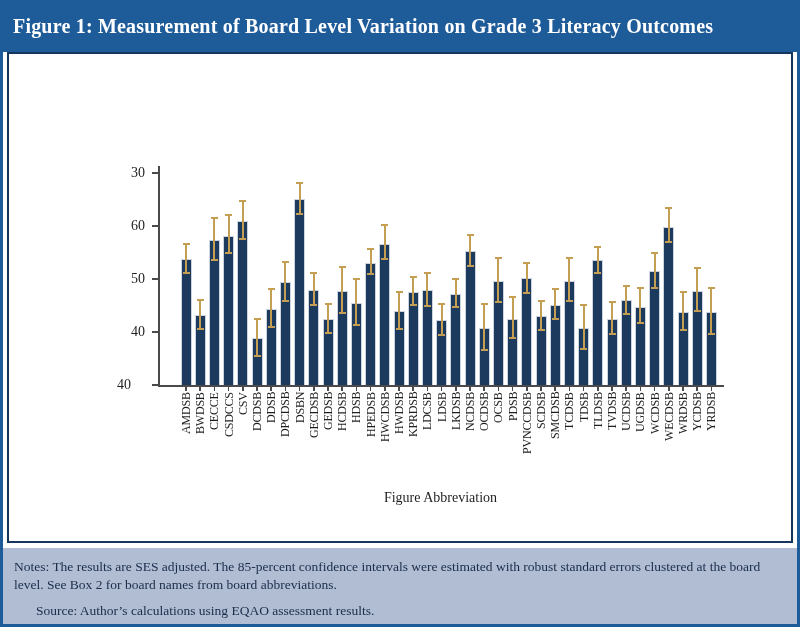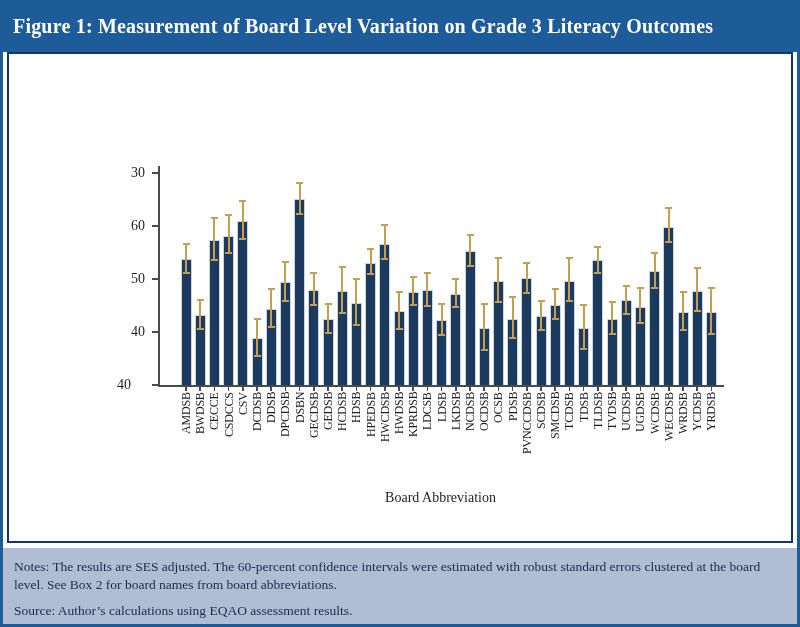--- a/index.html
+++ b/index.html
@@ -40,21 +40,21 @@
   .xaxis-title{
     position:absolute;left:149px;width:565px;top:436px;text-align:center;
     font-size:14px;color:#1e1e1e;
   }
   .notes-band{
     position:absolute;left:0;top:496px;width:794px;height:76px;
     background:#b0bdd3;padding:10px 14px 0 11px;
     color:#1a2c49;font-size:13.5px;line-height:17.5px;
   }
   .notes-band p{margin:0;}
-  .notes-band p + p{margin-top:9px;}
+  .notes-band p + p{margin-top:9px;margin-left:22px;}
 </style>
 </head>
 <body>
 
 <div class="figure">
   <div class="title-band">
     <span>Figure 1: Measurement of Board Level Variation on Grade 3 Literacy Outcomes</span>
   </div>
 
   <div class="inner">
@@ -284,31 +284,31 @@
           <div class="err-cap" style="left: 684.7px; top: 256.33px;"></div>
           <div class="xtick-mark" style="left: 687.45px; top: 332px;"></div>
           <div class="xtick-label" style="left: 681.2px; top: 338px;">YCDSB</div>
           <div class="bar" style="left: 696.9px; top: 257.86px; width: 11px; height: 73.14px;"></div>
           <div class="err-line" style="left: 701.4px; top: 234.01px; height: 46.11px;"></div>
           <div class="err-cap" style="left: 698.9px; top: 233.01px;"></div>
           <div class="err-cap" style="left: 698.9px; top: 279.12px;"></div>
           <div class="xtick-mark" style="left: 701.65px; top: 332px;"></div>
           <div class="xtick-label" style="left: 695.4px; top: 338px;">YRDSB</div>
         </div>
-      <div class="xaxis-title">Board Abbreviation</div>
+      <div class="xaxis-title">Figure Abbreviation</div>
     <div class="ytick-mark" style="left: 143px; top: 330.25px;"></div>
         <div class="ytick-label" style="left: 84px; top: 323px;">40</div>
         <div class="ytick-mark" style="left: 143px; top: 277.25px;"></div>
         <div class="ytick-label" style="left: 98px; top: 270px;">40</div>
         <div class="ytick-mark" style="left: 143px; top: 224.25px;"></div>
         <div class="ytick-label" style="left: 98px; top: 217px;">50</div>
         <div class="ytick-mark" style="left: 143px; top: 171.25px;"></div>
         <div class="ytick-label" style="left: 98px; top: 164px;">60</div>
         <div class="ytick-mark" style="left: 143px; top: 118.25px;"></div>
         <div class="ytick-label" style="left: 98px; top: 111px;">30</div>
       </div>
 
     <div class="notes-band">
-      <p>Notes: The results are SES adjusted. The 60-percent confidence intervals were estimated with robust standard errors clustered at the board level. See Box 2 for board names from board abbreviations.</p>
+      <p>Notes: The results are SES adjusted. The 85-percent confidence intervals were estimated with robust standard errors clustered at the board level. See Box 2 for board names from board abbreviations.</p>
       <p>Source: Author’s calculations using EQAO assessment results.</p>
     </div>
   </div>
 </div>
 
 </body></html>

